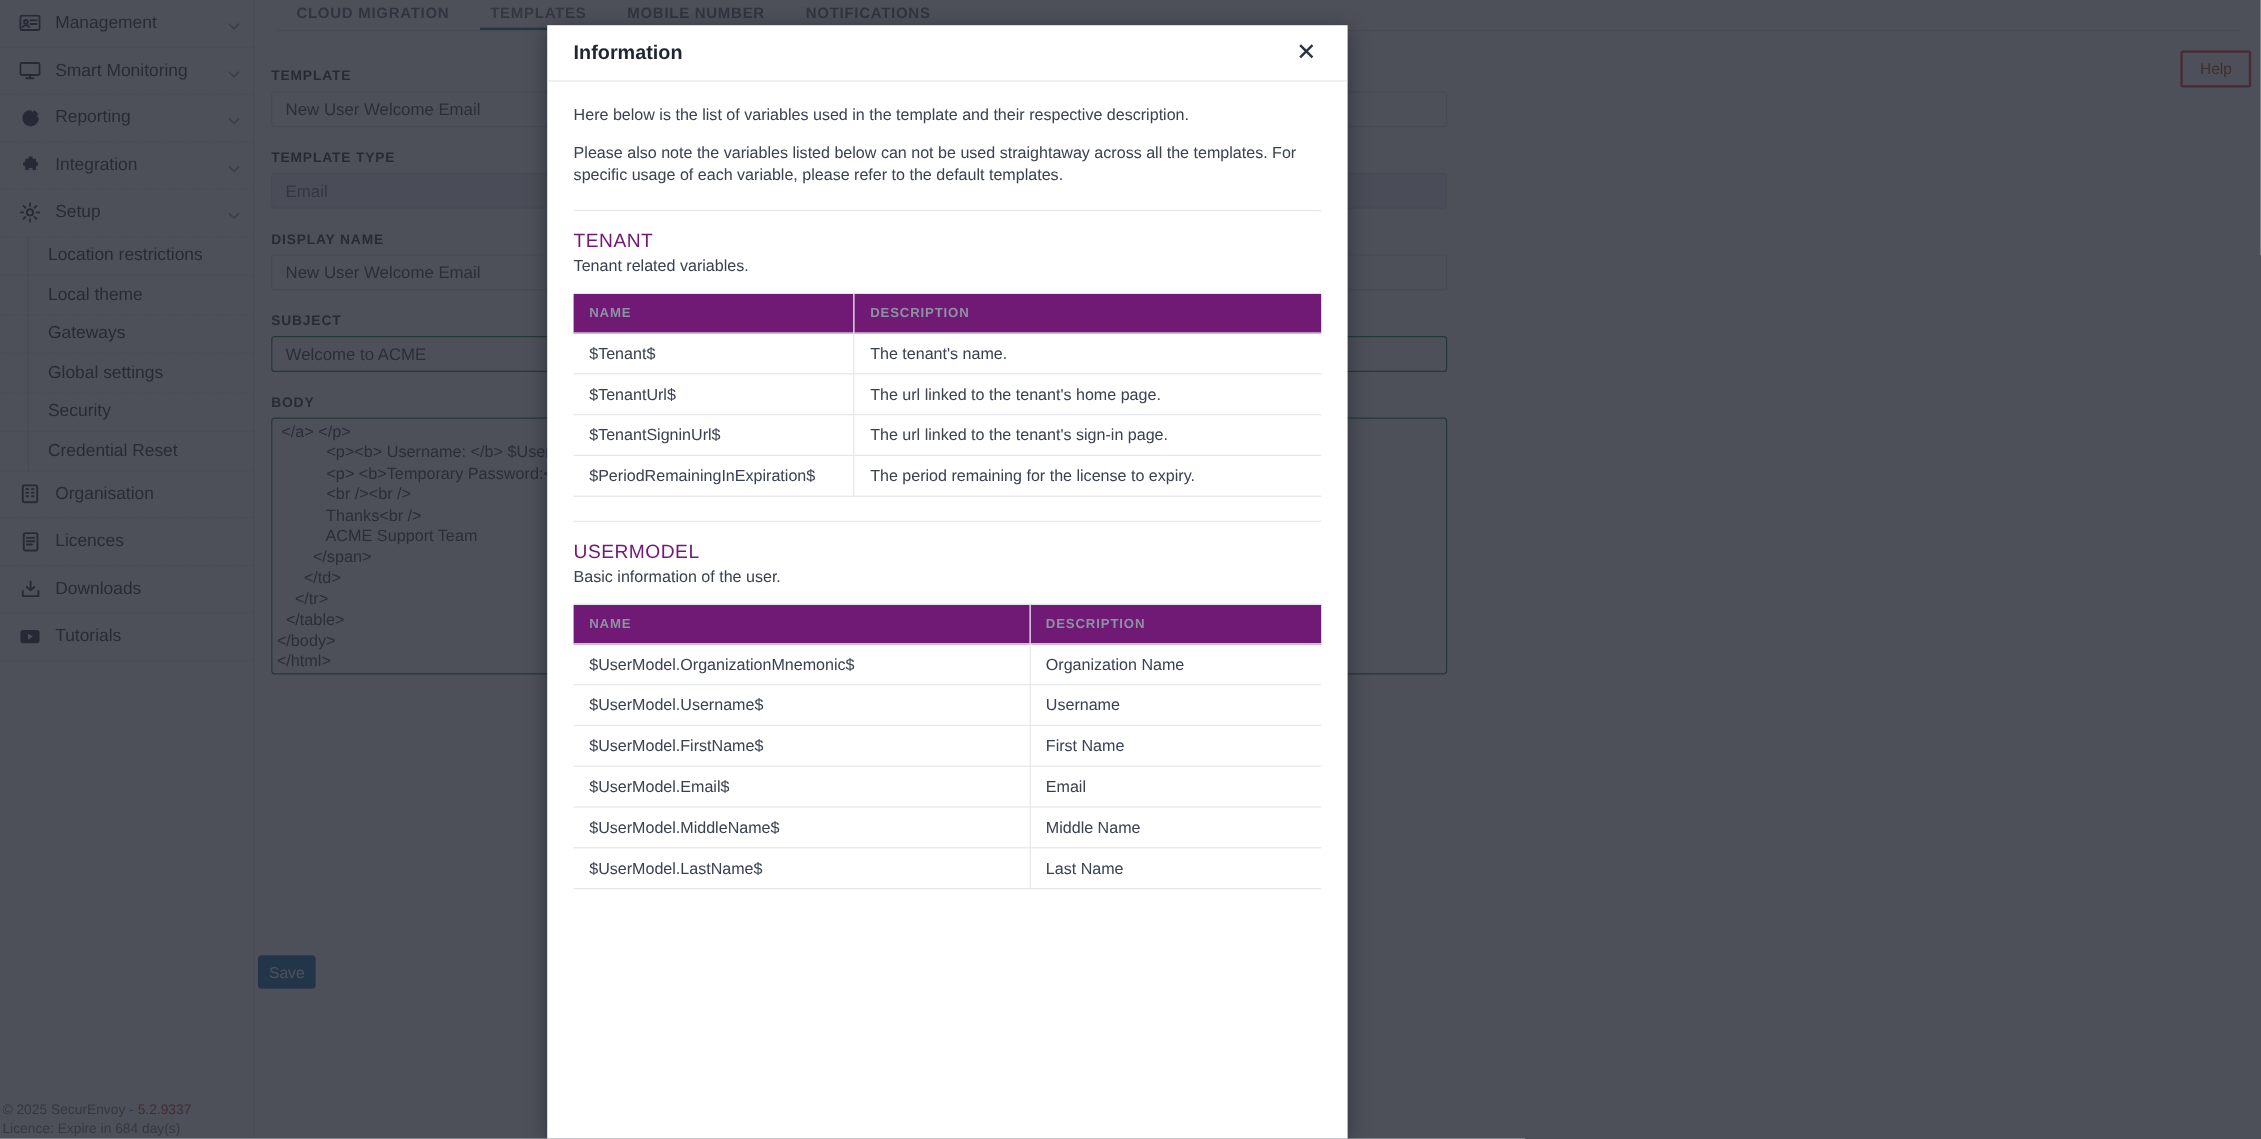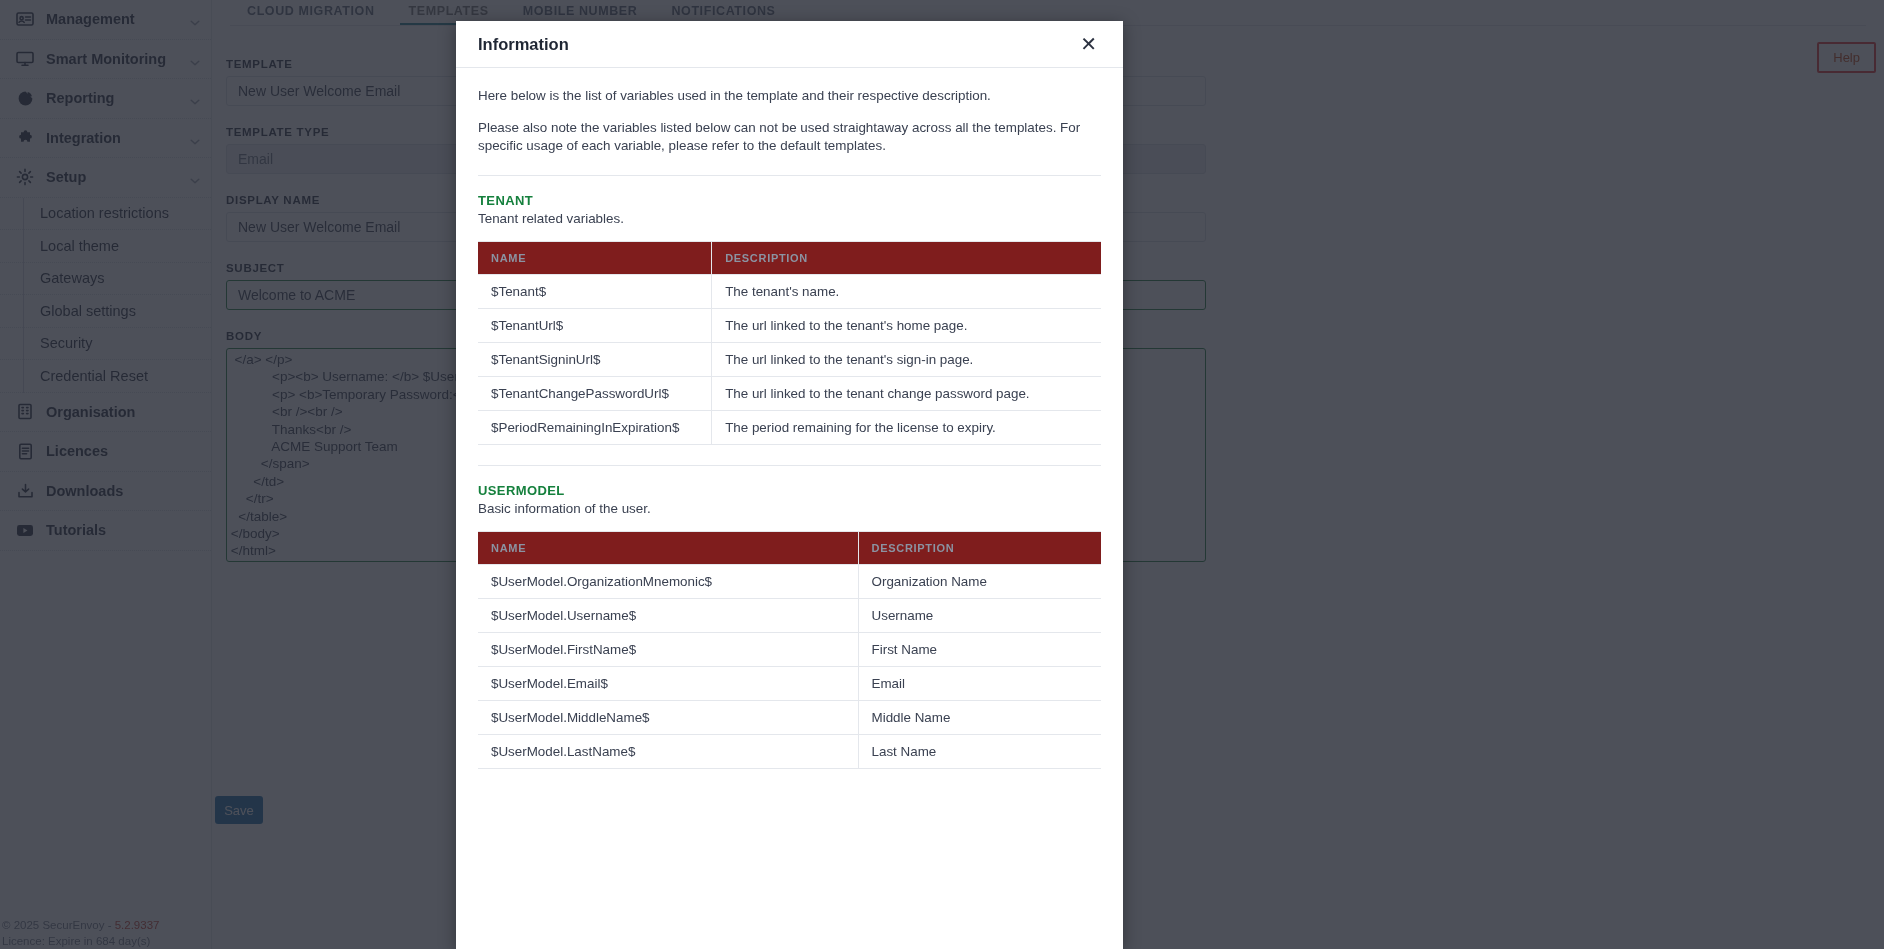--- a/index.html
+++ b/index.html
@@ -16,21 +16,21 @@
 
   .sidebar {
     position: absolute; left: 0; top: 0; width: 212px; height: 949px;
     background: #ffffff;
     border-right: 1px solid #e3e5e9;
   }
   .side-row {
     position: relative; display: flex; align-items: center;
     height: 39.5px; padding-left: 14px;
     border-bottom: 1px dotted #d9dce2;
-    color: #2b3140; font-size: 14.5px; font-weight: bold;
+    color: #2b3140; font-size: 14.5px;
   }
   .side-row .ico {
     width: 22px; height: 20px; margin-right: 10px;
     display: flex; align-items: center; justify-content: center;
     color: #2b3140; flex: 0 0 auto;
   }
   .side-row .chev {
     position: absolute; right: 12px; top: 50%; margin-top: -4px;
     width: 9px; height: 9px;
   }
@@ -115,29 +115,29 @@
   .modal-title { font-size: 16.5px; font-weight: 700; color: #1f2633; text-align: right; }
   .modal-close {
     font-size: 20px; color: #2b3140; line-height: 1; padding: 2px 4px;
   }
   .modal-body { padding: 19px 22px 12px 22px; }
   .intro-p {
     font-size: 13.4px; color: #3a4151; line-height: 18px; margin-bottom: 14px;
   }
   .hr { height: 1px; background: #e4e7ec; margin: 20px 0 17px 0; }
   .sec-title {
-    font-size: 13px; font-weight: 700; letter-spacing: .4px; color: #15803d; margin-bottom: 3px;
+    font-size: 16px; font-weight: 400; letter-spacing: .4px; color: #701a75; margin-bottom: 3px;
   }
   .sec-sub { font-size: 13.4px; color: #3a4151; margin-bottom: 15px; }
 
   table.vars { width: 100%; border-collapse: collapse; table-layout: fixed; }
   table.vars th {
     text-align: left; font-size: 11px; font-weight: 700; letter-spacing: .7px;
     color: #8b93a2; padding: 10px 13px; border: 1px solid #e4e7ec;
-    border-left: none; border-right: none; background: #7f1d1d;
+    border-left: none; border-right: none; background: #701a75;
   }
   table.vars th.c1 { border-right: 1px solid #e4e7ec; }
   table.vars td {
     font-size: 13.4px; color: #3a4151; padding: 9px 13px;
     border-bottom: 1px solid #e4e7ec; vertical-align: middle; height: 33px;
   }
   table.vars td.c1 { border-right: 1px solid #e4e7ec; }
   table.vars tr:first-child th { border-top: 1px solid #e4e7ec; }
 </style>
 </head>
@@ -357,24 +357,20 @@
               </tr>
               <tr>
                 <td class="c1">$TenantUrl$</td>
                 <td>The url linked to the tenant's home page.</td>
               </tr>
               <tr>
                 <td class="c1">$TenantSigninUrl$</td>
                 <td>The url linked to the tenant's sign-in page.</td>
               </tr>
               <tr>
-                <td class="c1">$TenantChangePasswordUrl$</td>
-                <td>The url linked to the tenant change password page.</td>
-              </tr>
-              <tr>
                 <td class="c1">$PeriodRemainingInExpiration$</td>
                 <td>The period remaining for the license to expiry.</td>
               </tr>
             </tbody>
           </table>
           <div class="hr"></div>
           <div class="sec-title">USERMODEL</div>
           <div class="sec-sub">Basic information of the user.</div>
           <table class="vars">
             <colgroup>

